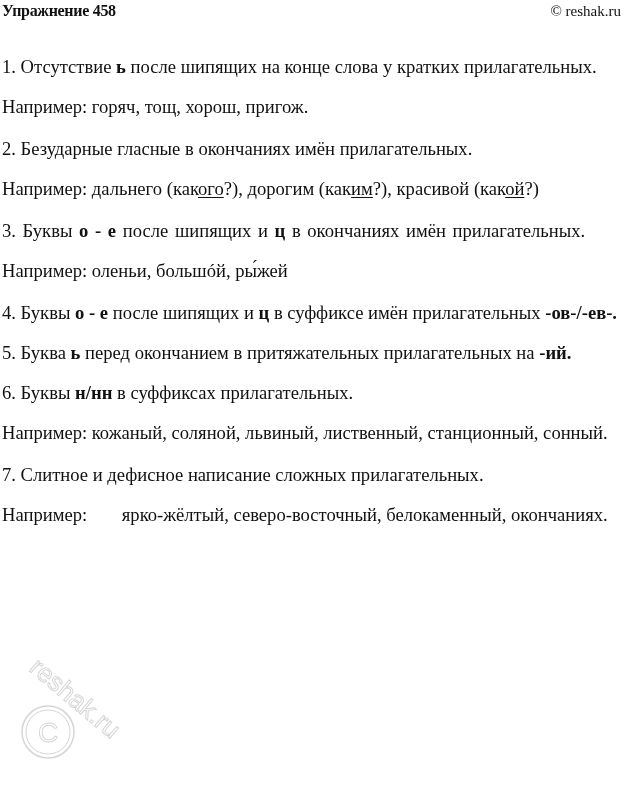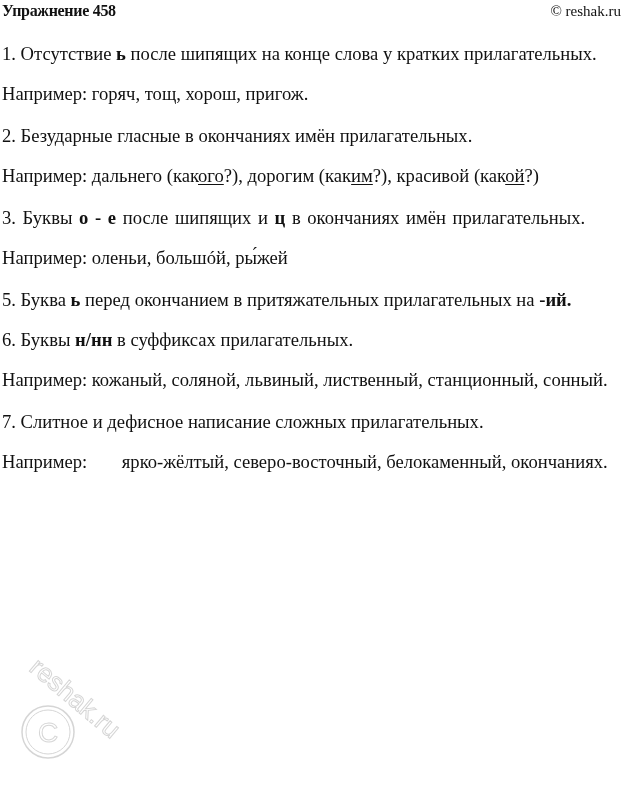--- a/index.html
+++ b/index.html
@@ -30,21 +30,21 @@
       font-size: 16px;
       line-height: 22px;
       letter-spacing: -0.3px;
     }
     .copyright {
       font-size: 15px;
       line-height: 22px;
     }
     .content {
       position: absolute;
-      top: 39px;
+      top: 52px;
       left: 2px;
       width: 620px;
       font-size: 18.6px;
       line-height: 30px;
     }
     .para {
       margin: 0;
       text-align: justify;
       text-align-last: left;
     }
@@ -92,20 +92,24 @@
 
   <p class="para rule" style="word-spacing: 2px;">
     <span>3.</span>
     <span>Буквы </span><b>о - е</b><span> после шипящих и </span><b>ц</b><span> в окончаниях имён прилагательных.</span>
   </p>
   <p class="para example">
     <span>Например:</span>
     <span>оленьи, большóй, ры́жей</span>
   </p>
 
+  <p class="para rule">
+    <span>4.</span>
+    <span>Буквы </span><b>о - е</b><span> после шипящих и </span><b>ц</b><span> в суффиксе имён прилагательных </span><b>-ов-/-ев-.</b>
+  </p>
 
   <p class="para rule">
     <span>5.</span>
     <span>Буква </span><b>ь</b><span> перед окончанием в притяжательных прилагательных на </span><b>-ий.</b>
   </p>
 
   <p class="para rule">
     <span>6.</span>
     <span>Буквы </span><b>н/нн</b><span> в суффиксах прилагательных.</span>
   </p>

